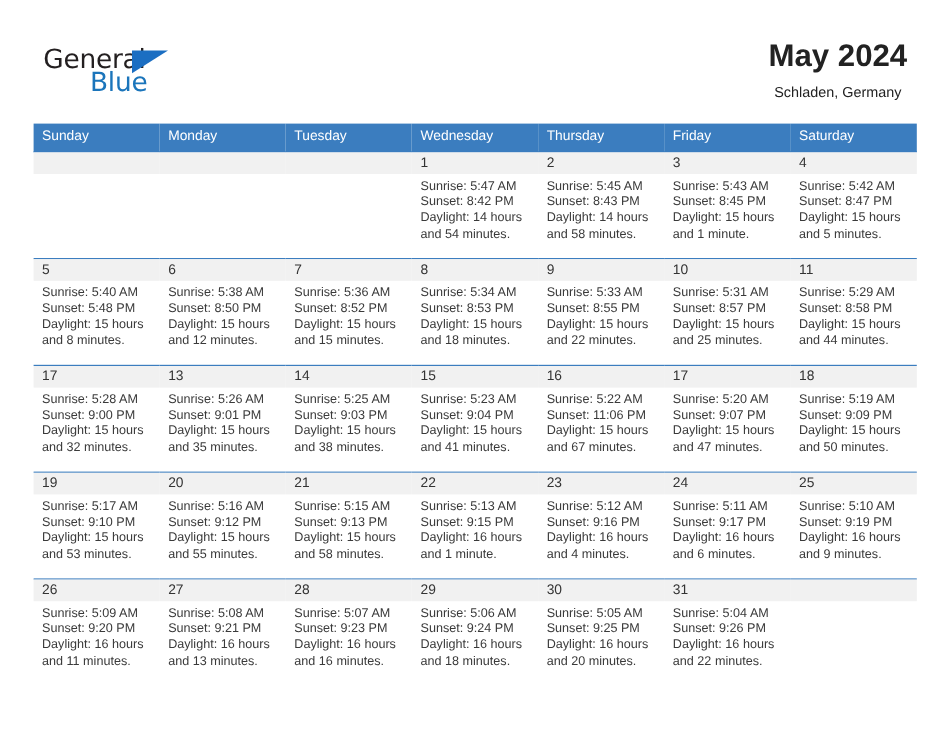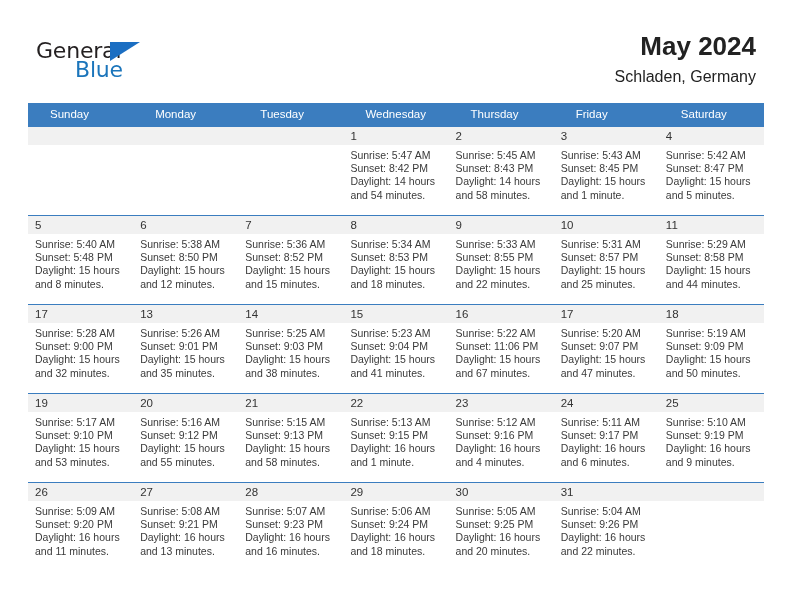--- a/index.html
+++ b/index.html
@@ -75,43 +75,44 @@
   }
   .month-title {
     font-size: 26px;
     color: #222222;
     line-height: 32px;
     white-space: nowrap;
     font-weight: bold;
     margin: 0;
   }
   .location-title {
-    font-size: 16px;
+    font-size: 12px;
     color: #222222;
     line-height: 20px;
     margin-top: 5px;
     white-space: nowrap;
+    text-align: center;
   }
 
   
   .calendar {
     position: absolute;
     left: 28px;
     top: 103px;
     width: 736px;
     border-collapse: collapse;
     table-layout: fixed;
   }
   .calendar th {
     background: #3b7dbf;
     color: #ffffff;
     font-size: 11.5px;
     font-weight: normal;
     text-align: left;
-    padding: 5px 0 6px 22px;
+    padding: 5px 0 6px 7px;
     height: 11px;
     border: none;
   }
   .calendar td {
     vertical-align: top;
     padding: 0;
     height: 88px;
     border-top: 1px solid #3b7dbf;
     border-bottom: none;
     background: #ffffff;

